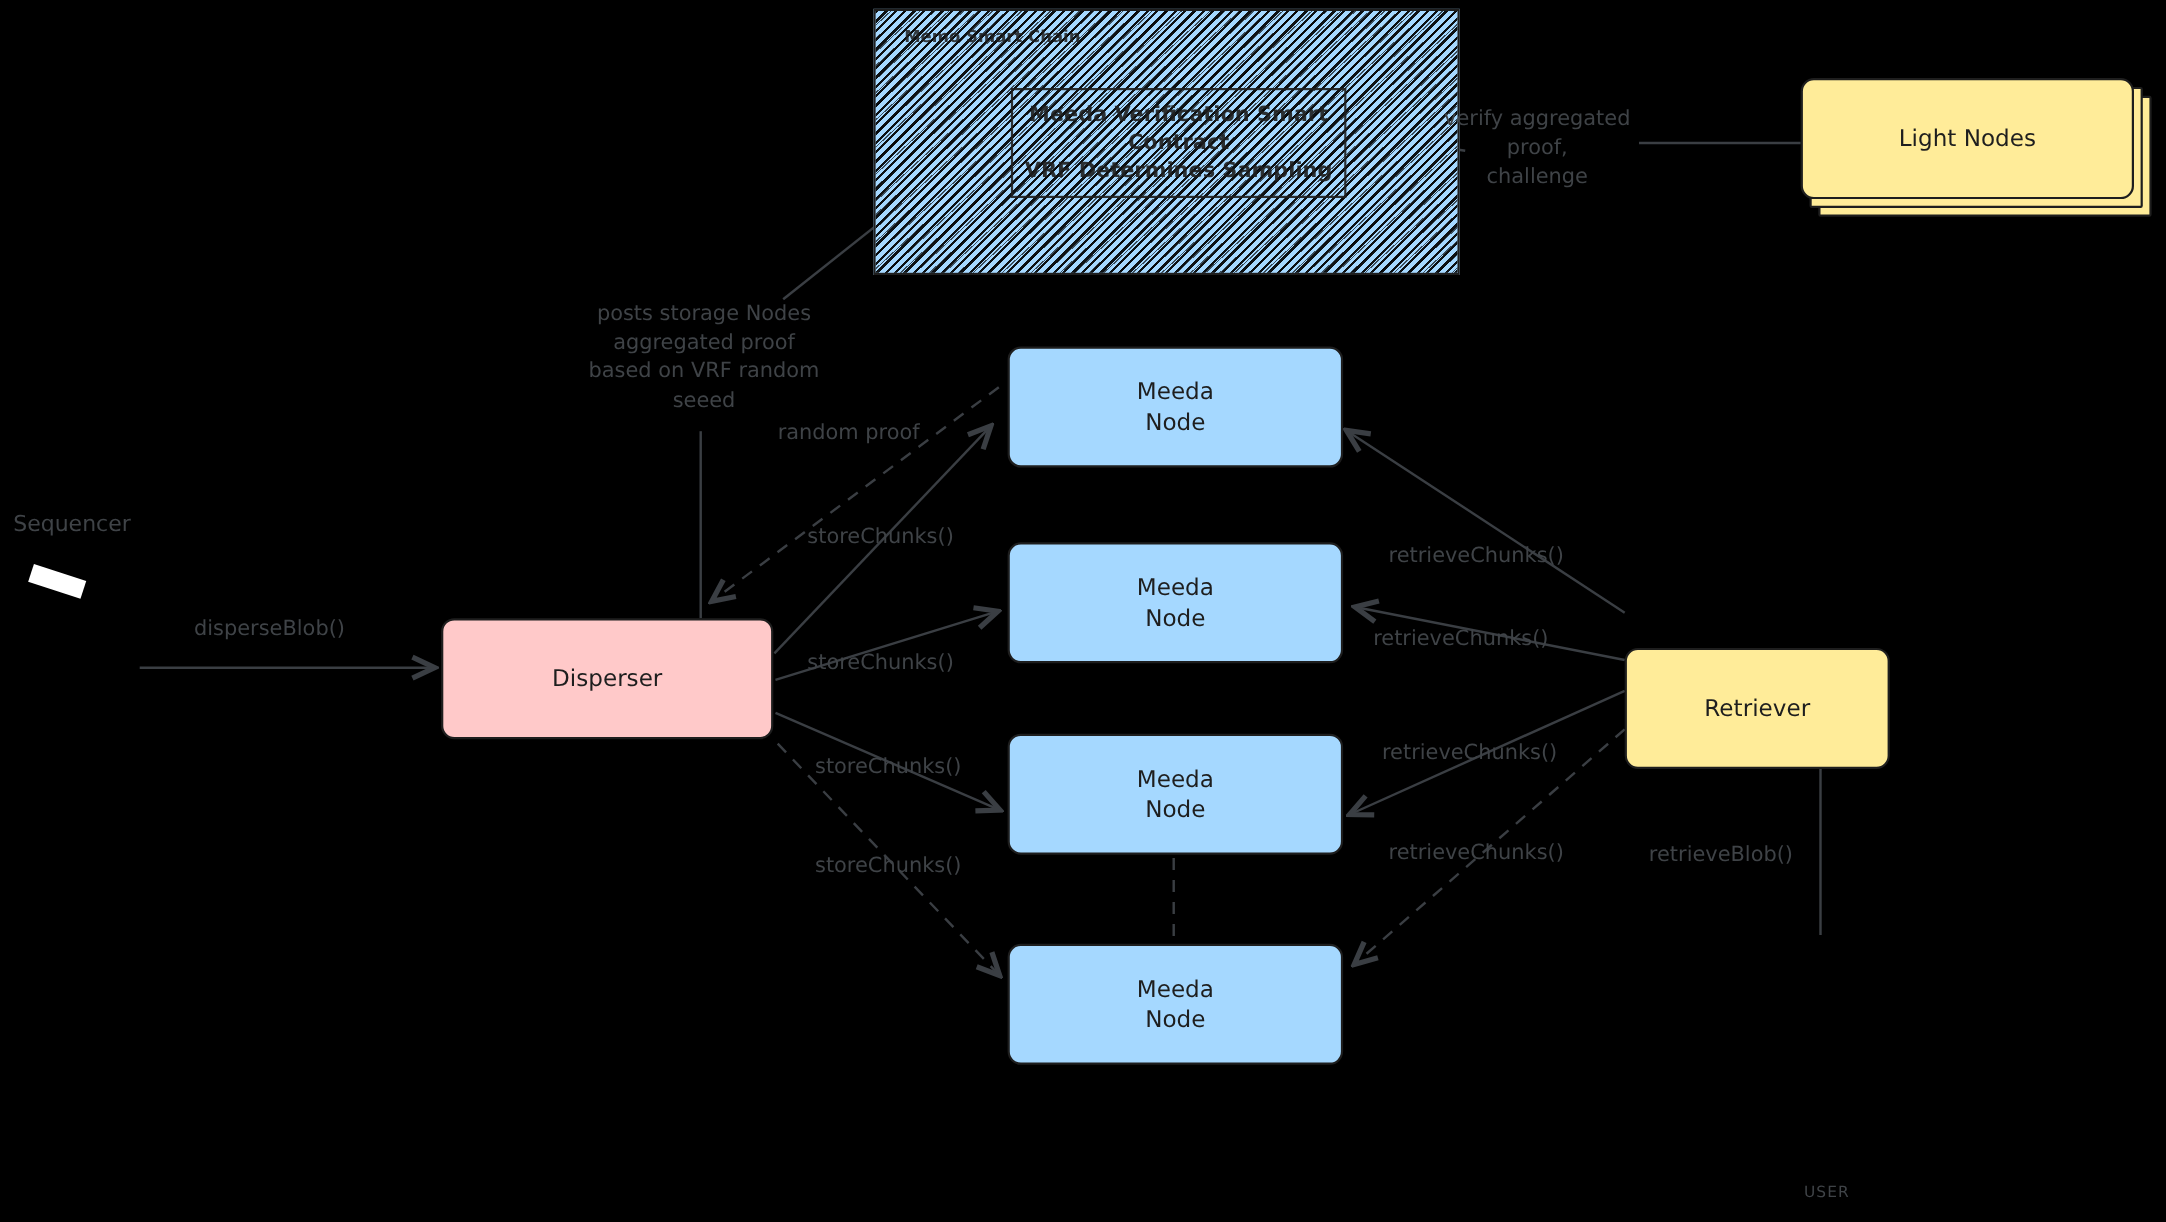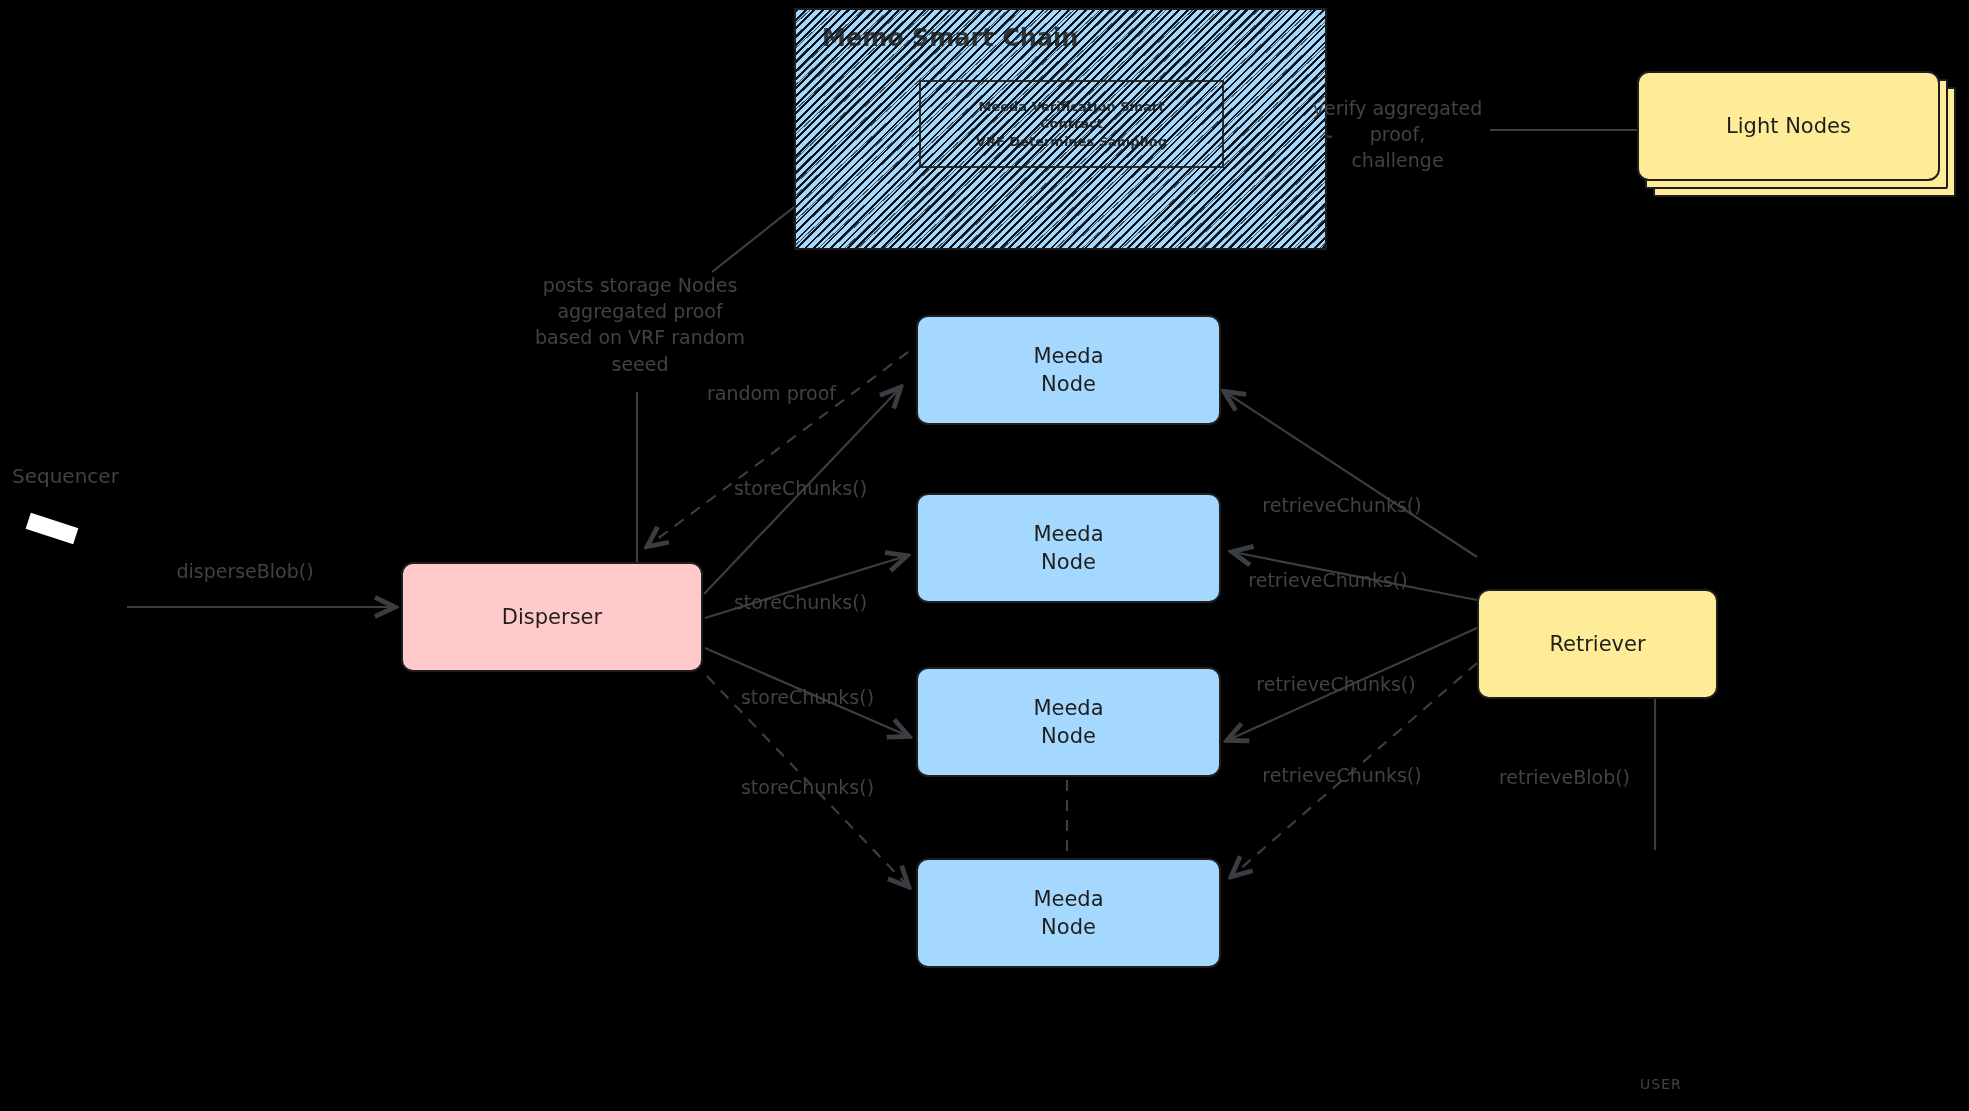--- a/index.html
+++ b/index.html
@@ -36,27 +36,27 @@
   .hatch{
     position:absolute;left:794px;top:8px;width:533px;height:242px;
     border:2px solid var(--box-stroke);box-sizing:border-box;
     background-image:
       repeating-linear-gradient(135deg, rgba(0,0,0,0.92) 0px, rgba(0,0,0,0.92) 2px, transparent 2px, transparent 6px),
       repeating-linear-gradient(137deg, rgba(0,0,0,0.65) 0px, rgba(0,0,0,0.65) 1px, transparent 1px, transparent 9px);
     background-color:var(--blue-fill);
   }
   .hatch-title{
     position:absolute;left:26px;top:14px;color:var(--box-text);
-    font-size:24px;font-weight:bold;opacity:.85;
+    font-size:15px;font-weight:bold;opacity:.85;
   }
   .contract{
-    position:absolute;left:123px;top:70px;width:305px;height:88px;
+    position:absolute;left:123px;top:70px;width:305px;height:100px;
     border:2px solid var(--box-stroke);box-sizing:border-box;
     display:flex;align-items:center;justify-content:center;
-    color:var(--box-text);font-size:13px;font-weight:bold;text-align:center;line-height:1.35;opacity:.9;
+    color:var(--box-text);font-size:19px;font-weight:bold;text-align:center;line-height:1.35;opacity:.9;
   }
   .stack-sheet{
     position:absolute;width:303px;height:110px;background:var(--yellow-fill);
     border:2px solid var(--box-stroke);box-sizing:border-box;border-radius:2px;
   }
   #arrows{position:absolute;left:0;top:0;width:1969px;height:1111px;}
   #arrows line,#arrows path{stroke:var(--line);stroke-width:2.2px;fill:none;}
   #arrows .dash{stroke-dasharray:11 9;}
   #ah path{stroke:var(--line);stroke-width:2px;fill:none;}
   .seq-icon{

